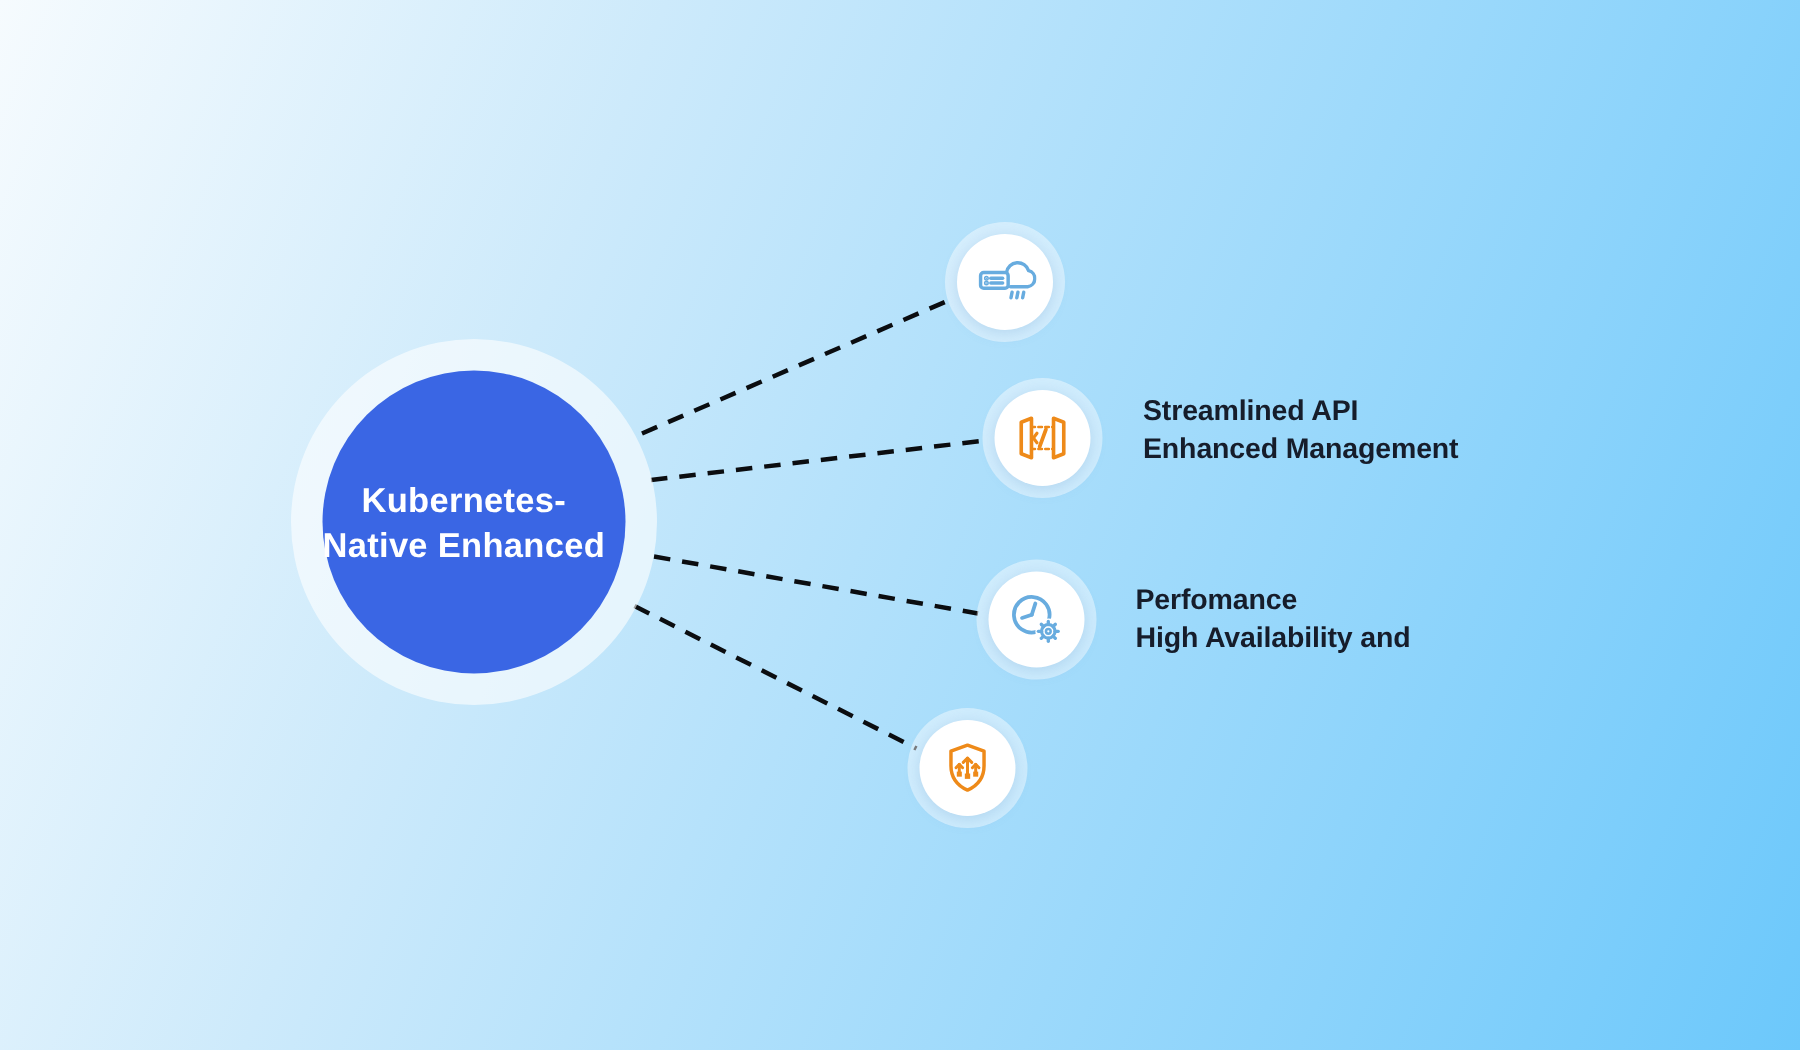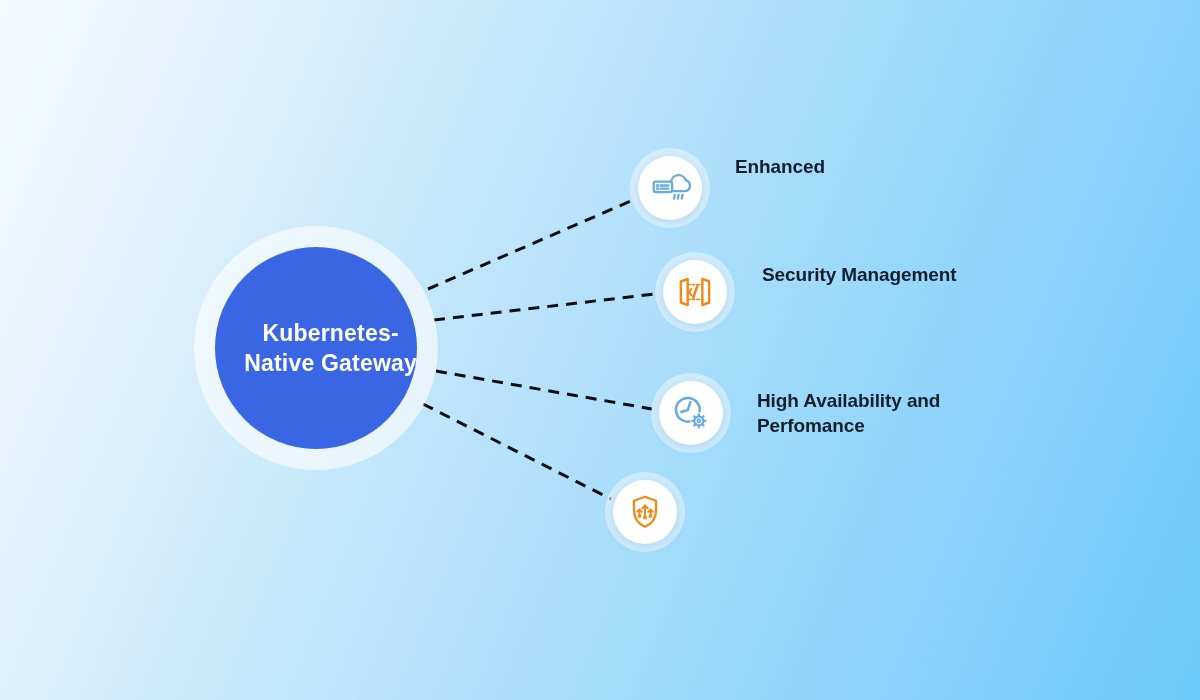--- a/index.html
+++ b/index.html
@@ -35,21 +35,21 @@
     background: rgba(255,255,255,0.6);
   }
   .center-circle {
     position: absolute;
     left: 21px; top: 21px;
     width: 202px; height: 202px;
     border-radius: 50%;
     background: #3a66e4;
     display: flex;
     align-items: center;
-    justify-content: flex-end;
+    justify-content: flex-start;
   }
   .center-label {
     color: #ffffff;
     font-size: 23px;
     line-height: 30px;
     font-weight: 700;
     text-align: center;
     letter-spacing: 0.2px;
   }
   .center-label span { display: block; }
@@ -105,58 +105,58 @@
     <line x1="428" y1="289" x2="633" y2="200"></line>
     <line x1="434" y1="320" x2="654" y2="294"></line>
     <line x1="436" y1="371" x2="652" y2="409"></line>
     <line x1="423" y1="404" x2="611" y2="499"></line>
   </svg>
 
   <div class="center-halo">
     <div class="center-circle">
       <div class="center-label">
         <span>Kubernetes-</span>
-        <span>Native Gateway</span>
+        <span>Native Enhanced</span>
       </div>
     </div>
   </div>
 
   <div id="n1" class="node-halo">
     <div class="node-circle">
       <svg width="42" height="42" viewBox="0 0 40 40" fill="none" stroke="#68acdf" stroke-width="2.2" stroke-linecap="round" stroke-linejoin="round">
         <path d="M 21,14 a 7.2,7.2 0 0 1 14,-1.2 a 5.2,5.2 0 0 1 -0.6,10.2 l -10.9,0"></path>
         <rect x="4.5" y="14" width="17.5" height="10" rx="2" fill="#ffffff"></rect>
         <circle cx="8.2" cy="17.6" r="0.5" fill="#68acdf"></circle>
         <line x1="11" y1="17.6" x2="18.5" y2="17.6"></line>
         <circle cx="8.2" cy="20.6" r="0.5" fill="#68acdf"></circle>
         <line x1="11" y1="20.6" x2="18.5" y2="20.6"></line>
         <line x1="24.5" y1="26.5" x2="23.8" y2="30"></line>
         <line x1="28.2" y1="26.5" x2="27.5" y2="30"></line>
         <line x1="31.9" y1="26.5" x2="31.2" y2="30"></line>
       </svg>
     </div>
   </div>
   <div id="t1" class="item-label">
-    <span>Enhanced</span>
   </div>
 
   <div id="n2" class="node-halo">
     <div class="node-circle">
       <svg width="42" height="42" viewBox="0 0 40 40" fill="none" stroke="#ee8a19" stroke-width="2.3" stroke-linecap="round" stroke-linejoin="round">
         <path d="M 13,7.5 L 6.5,10 L 6.5,30 L 13,32.5 Z"></path>
         <path d="M 27,7.5 L 33.5,10 L 33.5,30 L 27,32.5 Z"></path>
         <line x1="13" y1="13" x2="27" y2="13" stroke-width="1.7" stroke-dasharray="2.2 2.2"></line>
         <line x1="13" y1="27" x2="27" y2="27" stroke-width="1.7" stroke-dasharray="2.2 2.2"></line>
         <polyline points="16.5,17 14.2,20 16.5,23" stroke-width="2"></polyline>
         <line x1="22.2" y1="14.5" x2="18.2" y2="25.5" stroke-width="2.4"></line>
       </svg>
     </div>
   </div>
   <div id="t2" class="item-label">
-    <span>Security Management</span>
+    <span>Streamlined API</span>
+    <span>Enhanced Management</span>
   </div>
 
   <div id="n3" class="node-halo">
     <div class="node-circle">
       <svg width="42" height="42" viewBox="0 0 40 40" fill="none" stroke="#68acdf" stroke-width="2.4" stroke-linecap="round" stroke-linejoin="round">
         <path d="M 27.9,19.9 A 11.3,11.3 0 1 0 19.9,27.9"></path>
         <line x1="17" y1="17" x2="19.3" y2="9.8"></line>
         <line x1="17" y1="17" x2="10.8" y2="19"></line>
         <circle cx="27.5" cy="27.5" r="8.2" fill="#ffffff" stroke="none"></circle>
         <g stroke-width="2.1">
@@ -168,22 +168,22 @@
           <line x1="24.46" y1="24.46" x2="23.04" y2="23.04"></line>
           <line x1="27.5" y1="23.2" x2="27.5" y2="21.2"></line>
           <line x1="30.54" y1="24.46" x2="31.96" y2="23.04"></line>
         </g>
         <circle cx="27.5" cy="27.5" r="4.3" stroke-width="2"></circle>
         <circle cx="27.5" cy="27.5" r="1.5" stroke-width="1.6"></circle>
       </svg>
     </div>
   </div>
   <div id="t3" class="item-label">
+    <span>Perfomance</span>
     <span>High Availability and</span>
-    <span>Perfomance</span>
   </div>
 
   <div id="n4" class="node-halo">
     <div class="node-circle">
       <svg width="42" height="42" viewBox="0 0 40 40" fill="none" stroke="#ee8a19" stroke-width="2.2" stroke-linecap="round" stroke-linejoin="round">
         <path d="M 20,5.5 L 30.5,9.3 L 30.5,18.5 C 30.5,25.8 26.3,31.2 20,34 C 13.7,31.2 9.5,25.8 9.5,18.5 L 9.5,9.3 Z"></path>
         <g stroke-width="1.9">
           <line x1="20" y1="13.8" x2="20" y2="23.5"></line>
           <polyline points="17.3,16.4 20,13.7 22.7,16.4"></polyline>
           <rect x="18.3" y="23.5" width="3.4" height="3.4" fill="#ee8a19" stroke="none"></rect>

